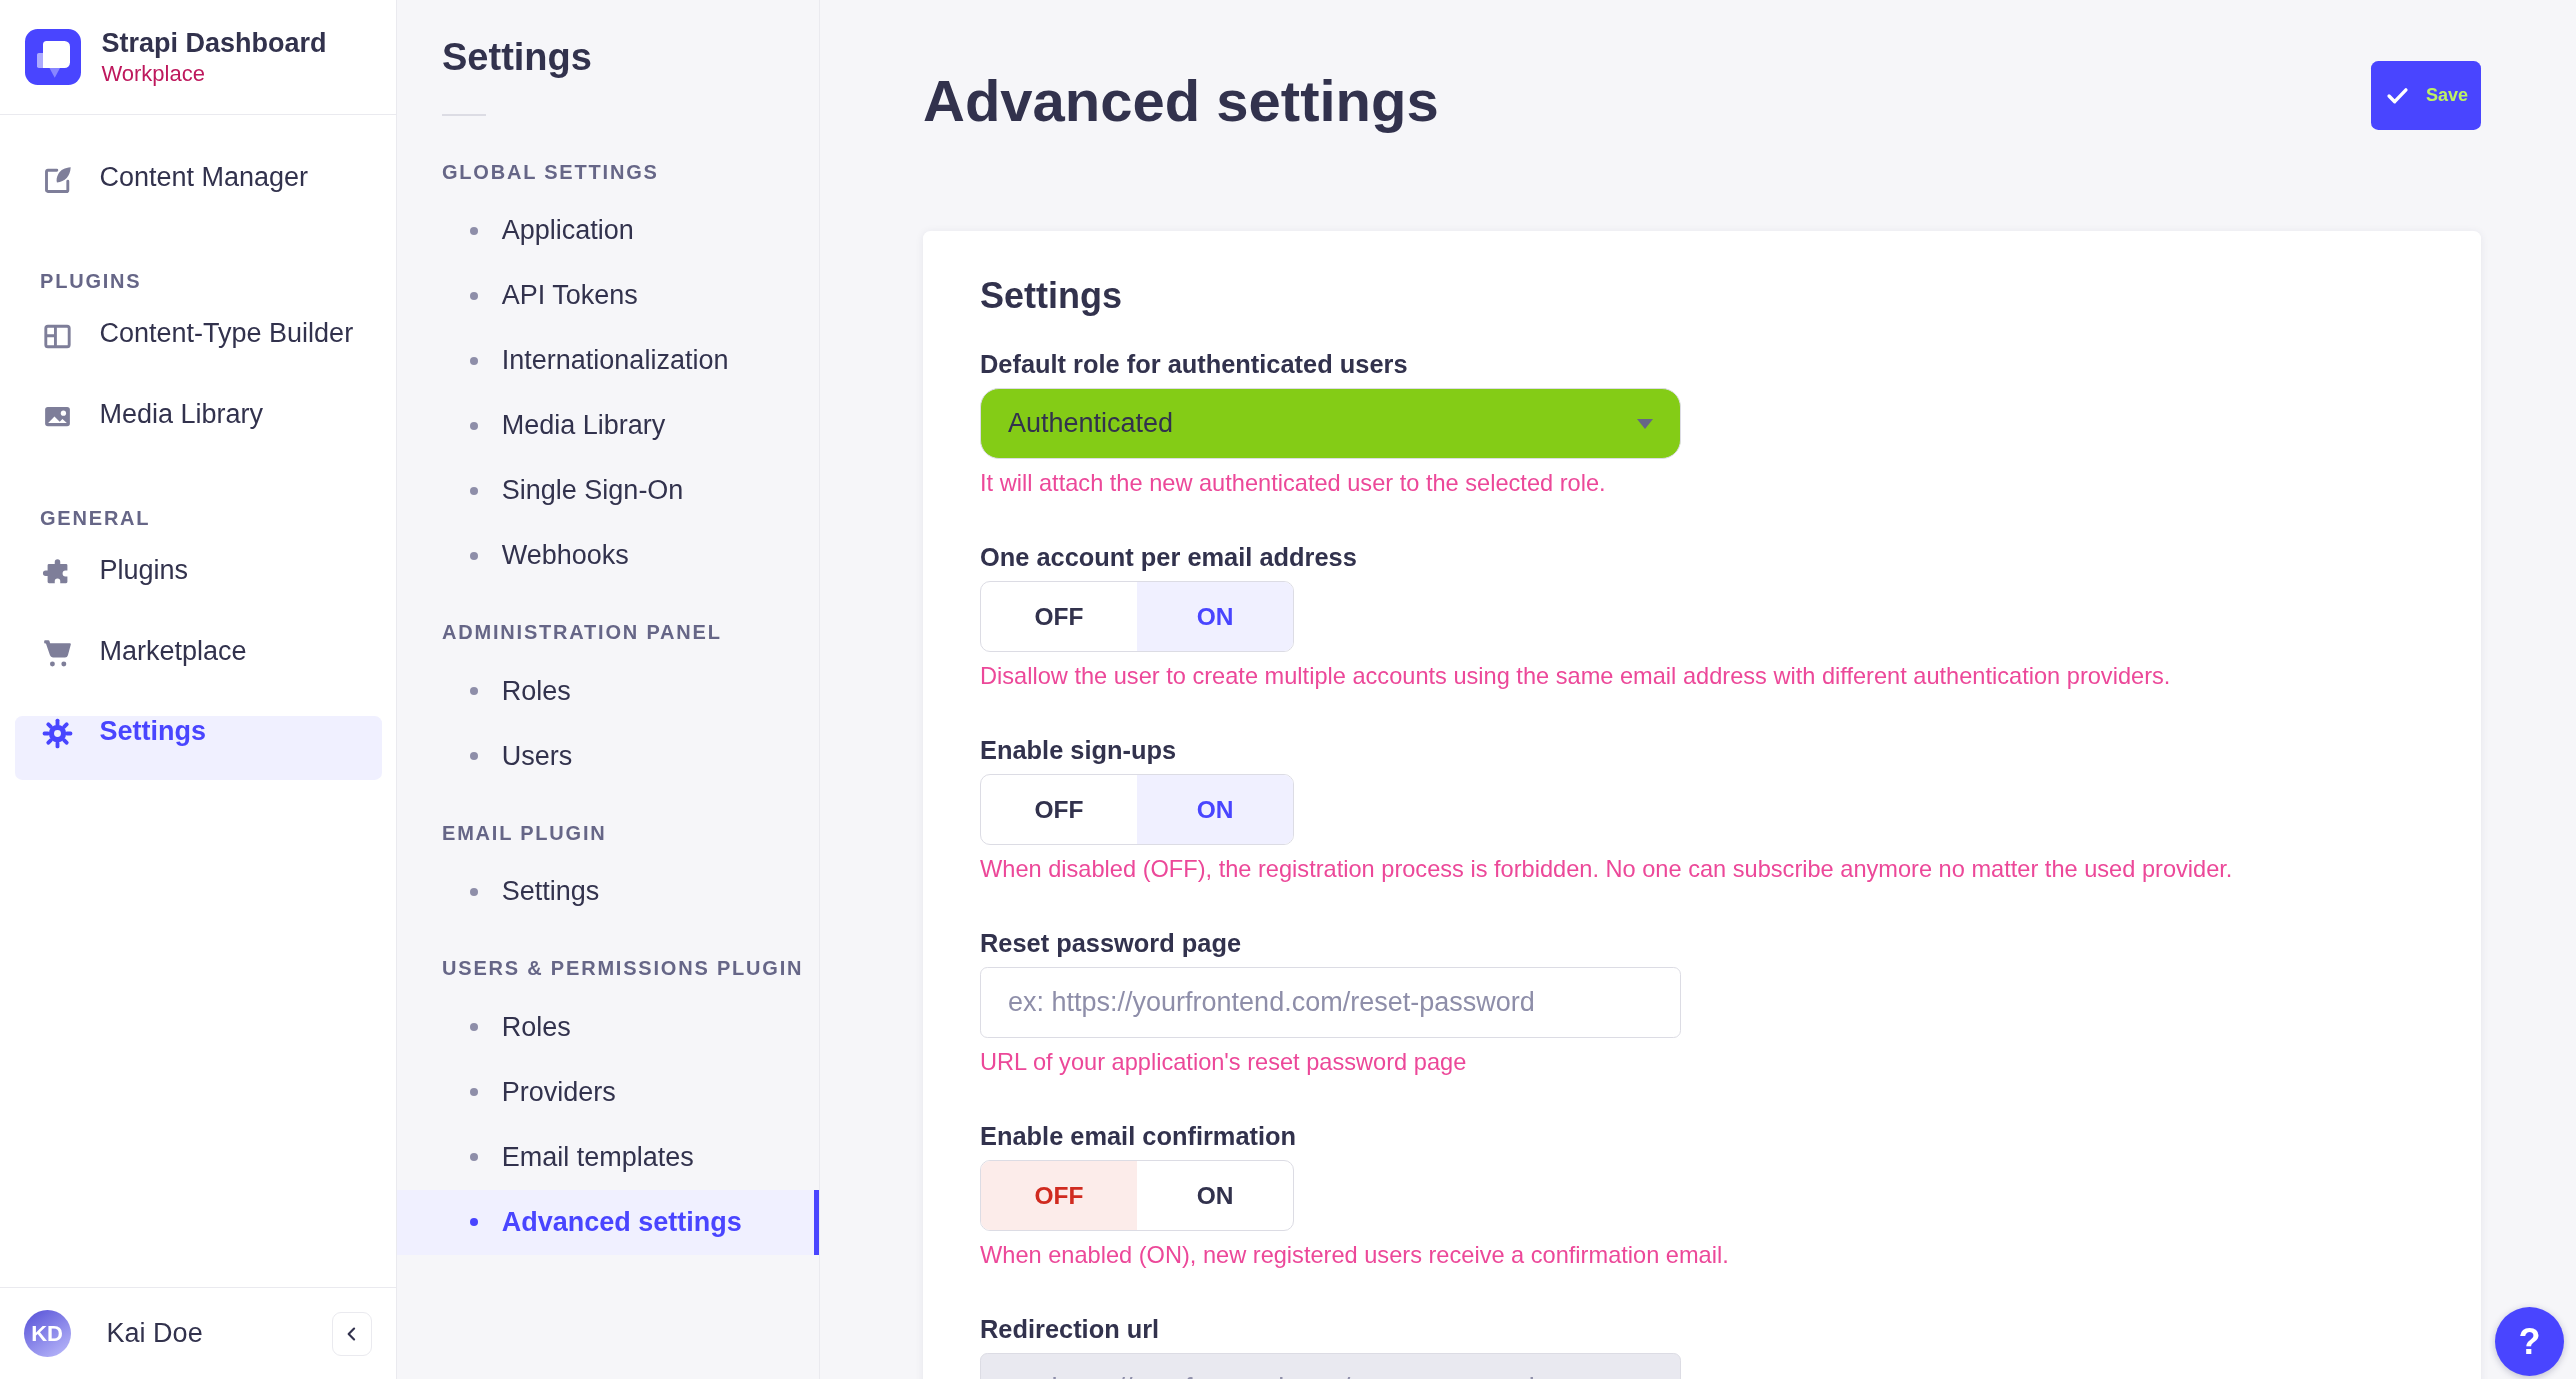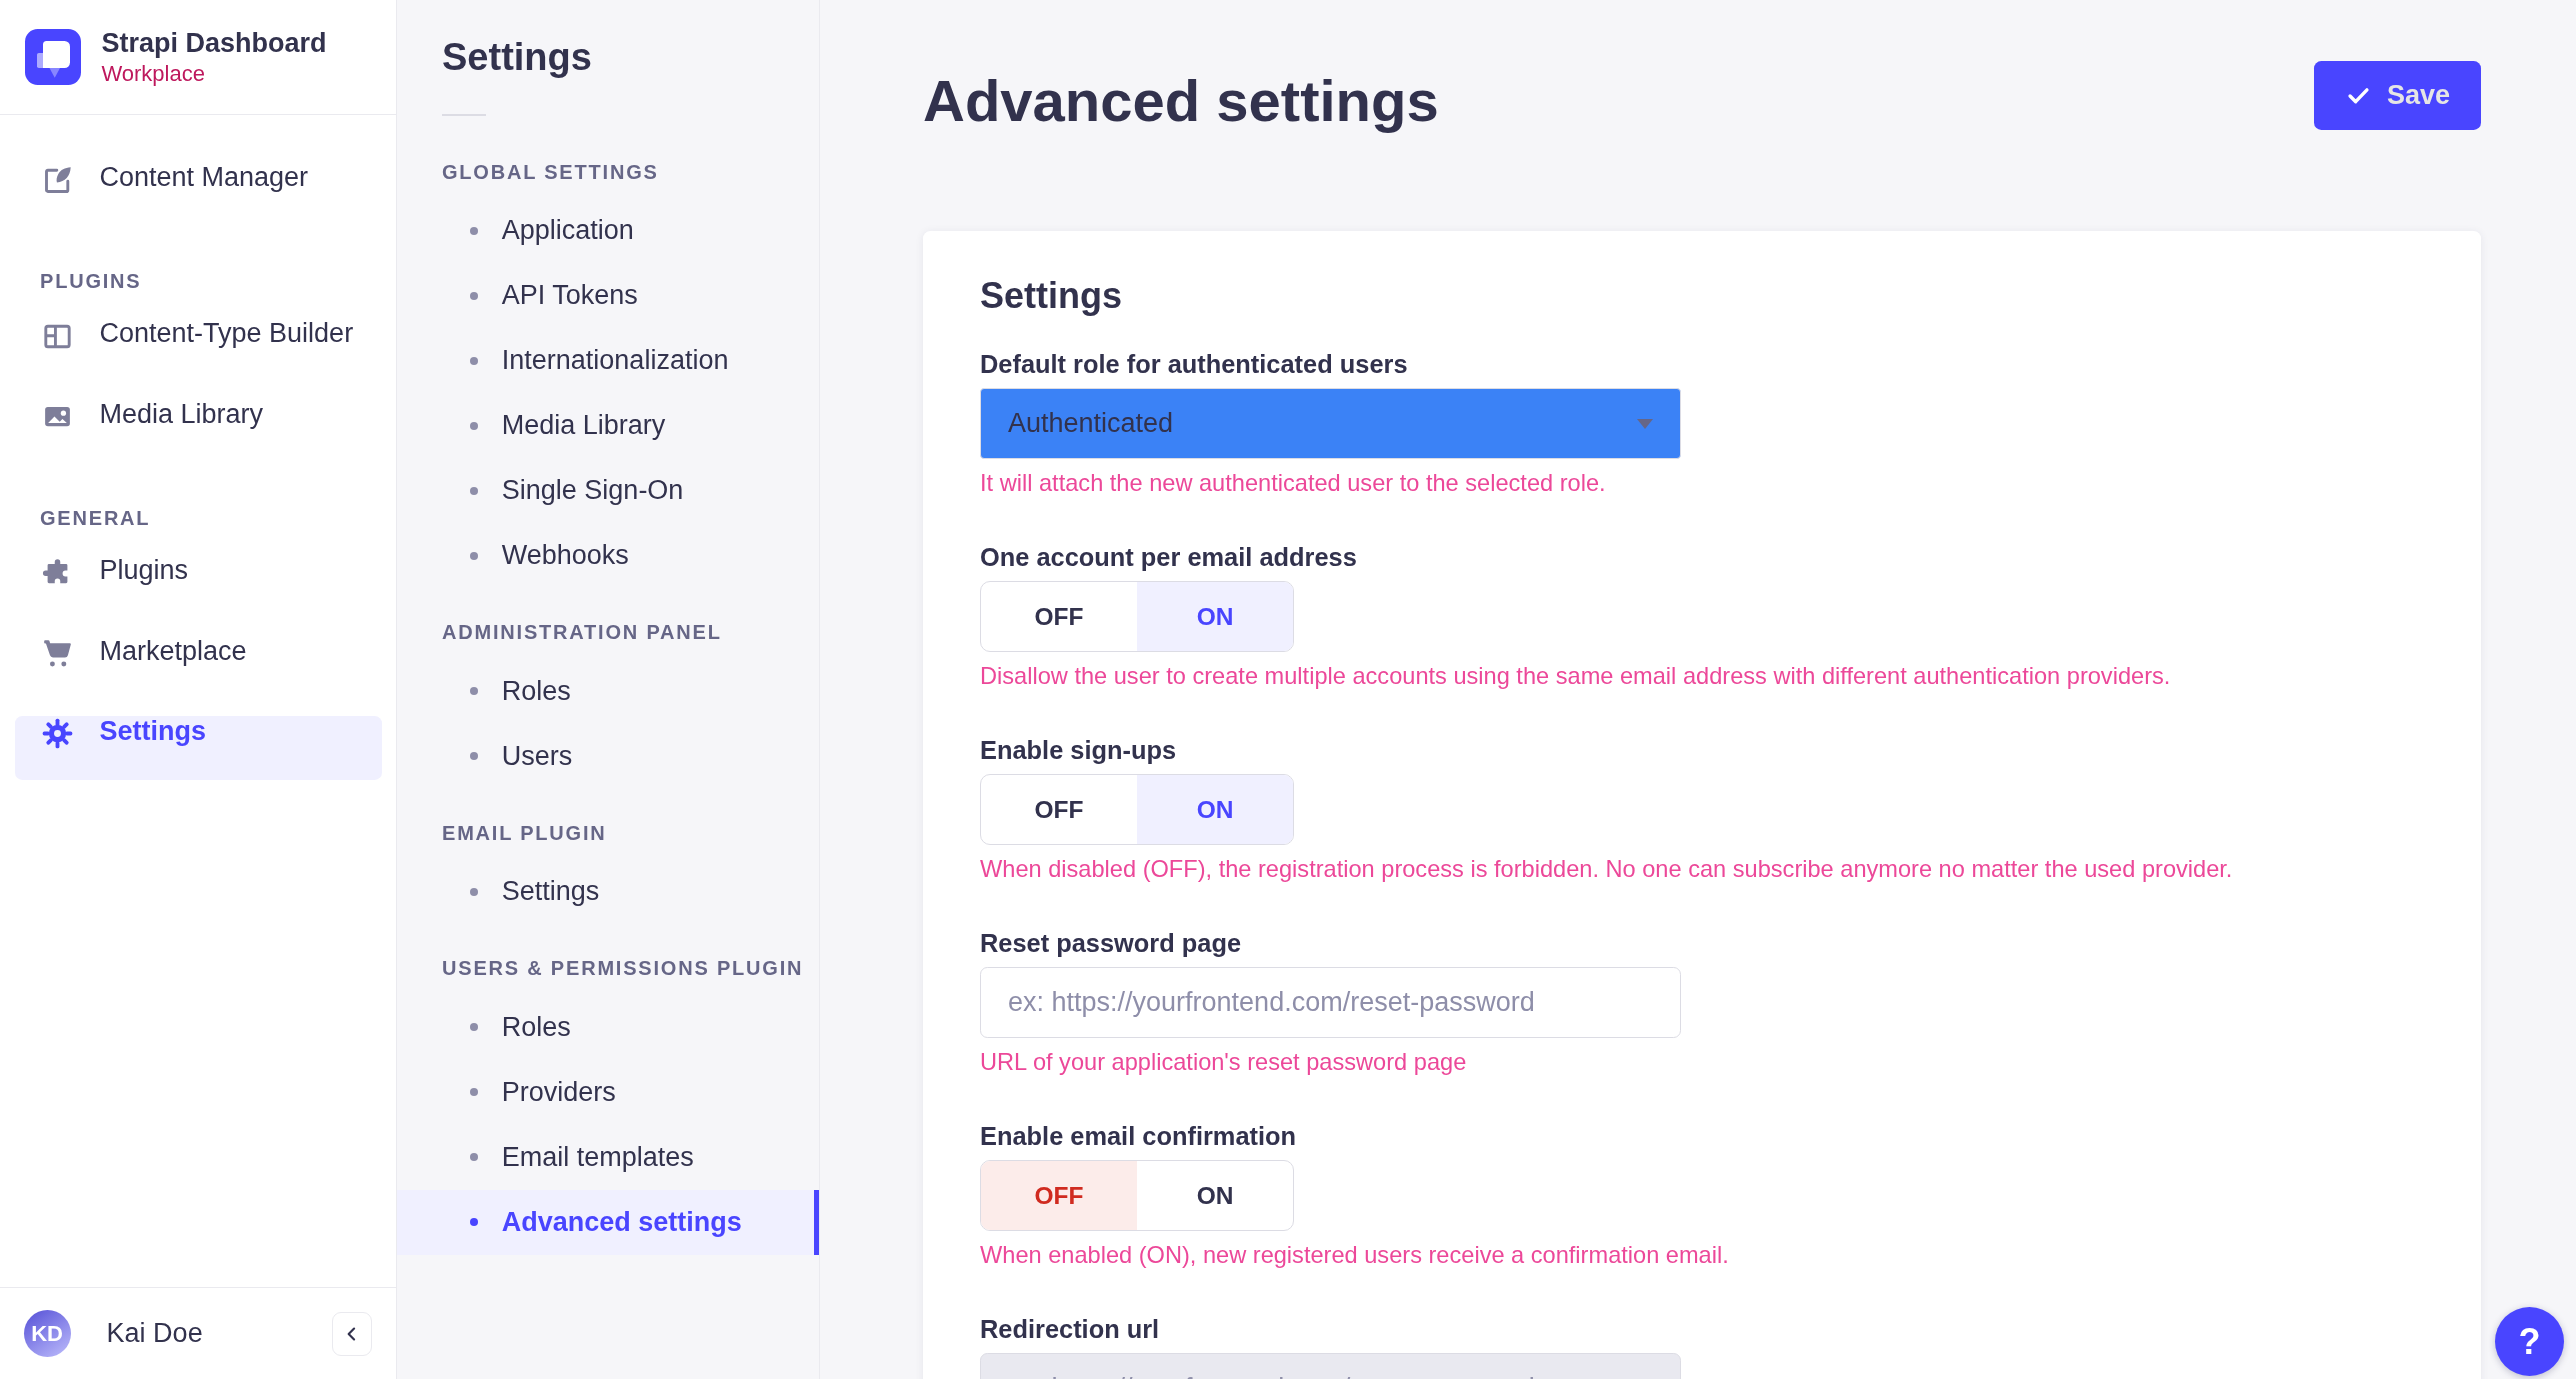--- a/index.html
+++ b/index.html
@@ -75,36 +75,36 @@
   }
   .sub-row .bullet { width:8.2px; height:8.2px; border-radius:50%; background:#8e8ea9; margin-right:23.6px; flex:0 0 auto; }
   .sub-row.active { background:#f0f0ff; color:#4945ff; font-weight:bold; }
   .sub-row.active .bullet { background:#4945ff; }
   .sub-row.active::after { content:""; position:absolute; right:0; top:0; width:5.5px; height:100%; background:#4945ff; }
   
   .main { flex:1 1 auto; padding:66px 95px 0 103px; }
   .main-header { display:flex; align-items:flex-start; justify-content:space-between; }
   .page-title { font-size:58px; font-weight:bold; color:#32324d; line-height:69px; }
   .save-btn {
-    height:69px; padding:0 31px; background:#4945ff; border:none; border-radius:7.3px;
-    color:#e5e5e5; font-size:27px; font-weight:bold;
+    height:69px; padding:0 13px; background:#4945ff; border:none; border-radius:7.3px;
+    color:#bef264; font-size:18px; font-weight:bold;
     display:flex; align-items:center; gap:14.5px; cursor:pointer; margin-top:-5.5px;
     font-family:"Liberation Sans", sans-serif;
   }
   .card {
     margin-top:96px; background:#ffffff; border-radius:7.3px;
     box-shadow:0 1.8px 9px rgba(33,33,82,0.08);
     padding:44px 57px 55px; min-height:1181px;
   }
   .card-title { font-size:36px; font-weight:bold; color:#32324d; margin-bottom:33px; }
   .field { margin-bottom:46px; width:701px; }
   .field-label { font-size:25.4px; font-weight:bold; color:#32324d; margin-bottom:9px; }
   .hint { font-size:23.6px; color:#ec4899; margin-top:11px; white-space:nowrap; }
   .select-box {
-    height:71px; border:0.9px solid #dcdce4; border-radius:4px; background:#3b82f6;
+    height:71px; border:0.9px solid #dcdce4; border-radius:19px; background:#84cc16;
     display:flex; align-items:center; padding:0 27px; cursor:pointer; justify-content:space-between;
   }
   .select-value { font-size:27px; color:#32324d; }
   .caret { width:0; height:0; border-left:8.2px solid transparent; border-right:8.2px solid transparent; border-top:10px solid #666687; }
   .text-input {
     width:701px; height:71px; border:0.9px solid #dcdce4; border-radius:7.3px; background:#ffffff;
     font-size:27px; color:#32324d; padding:0 27px; outline:none;
     font-family:"Liberation Sans", sans-serif;
   }
   .text-input::placeholder { color:#8e8ea9; }

